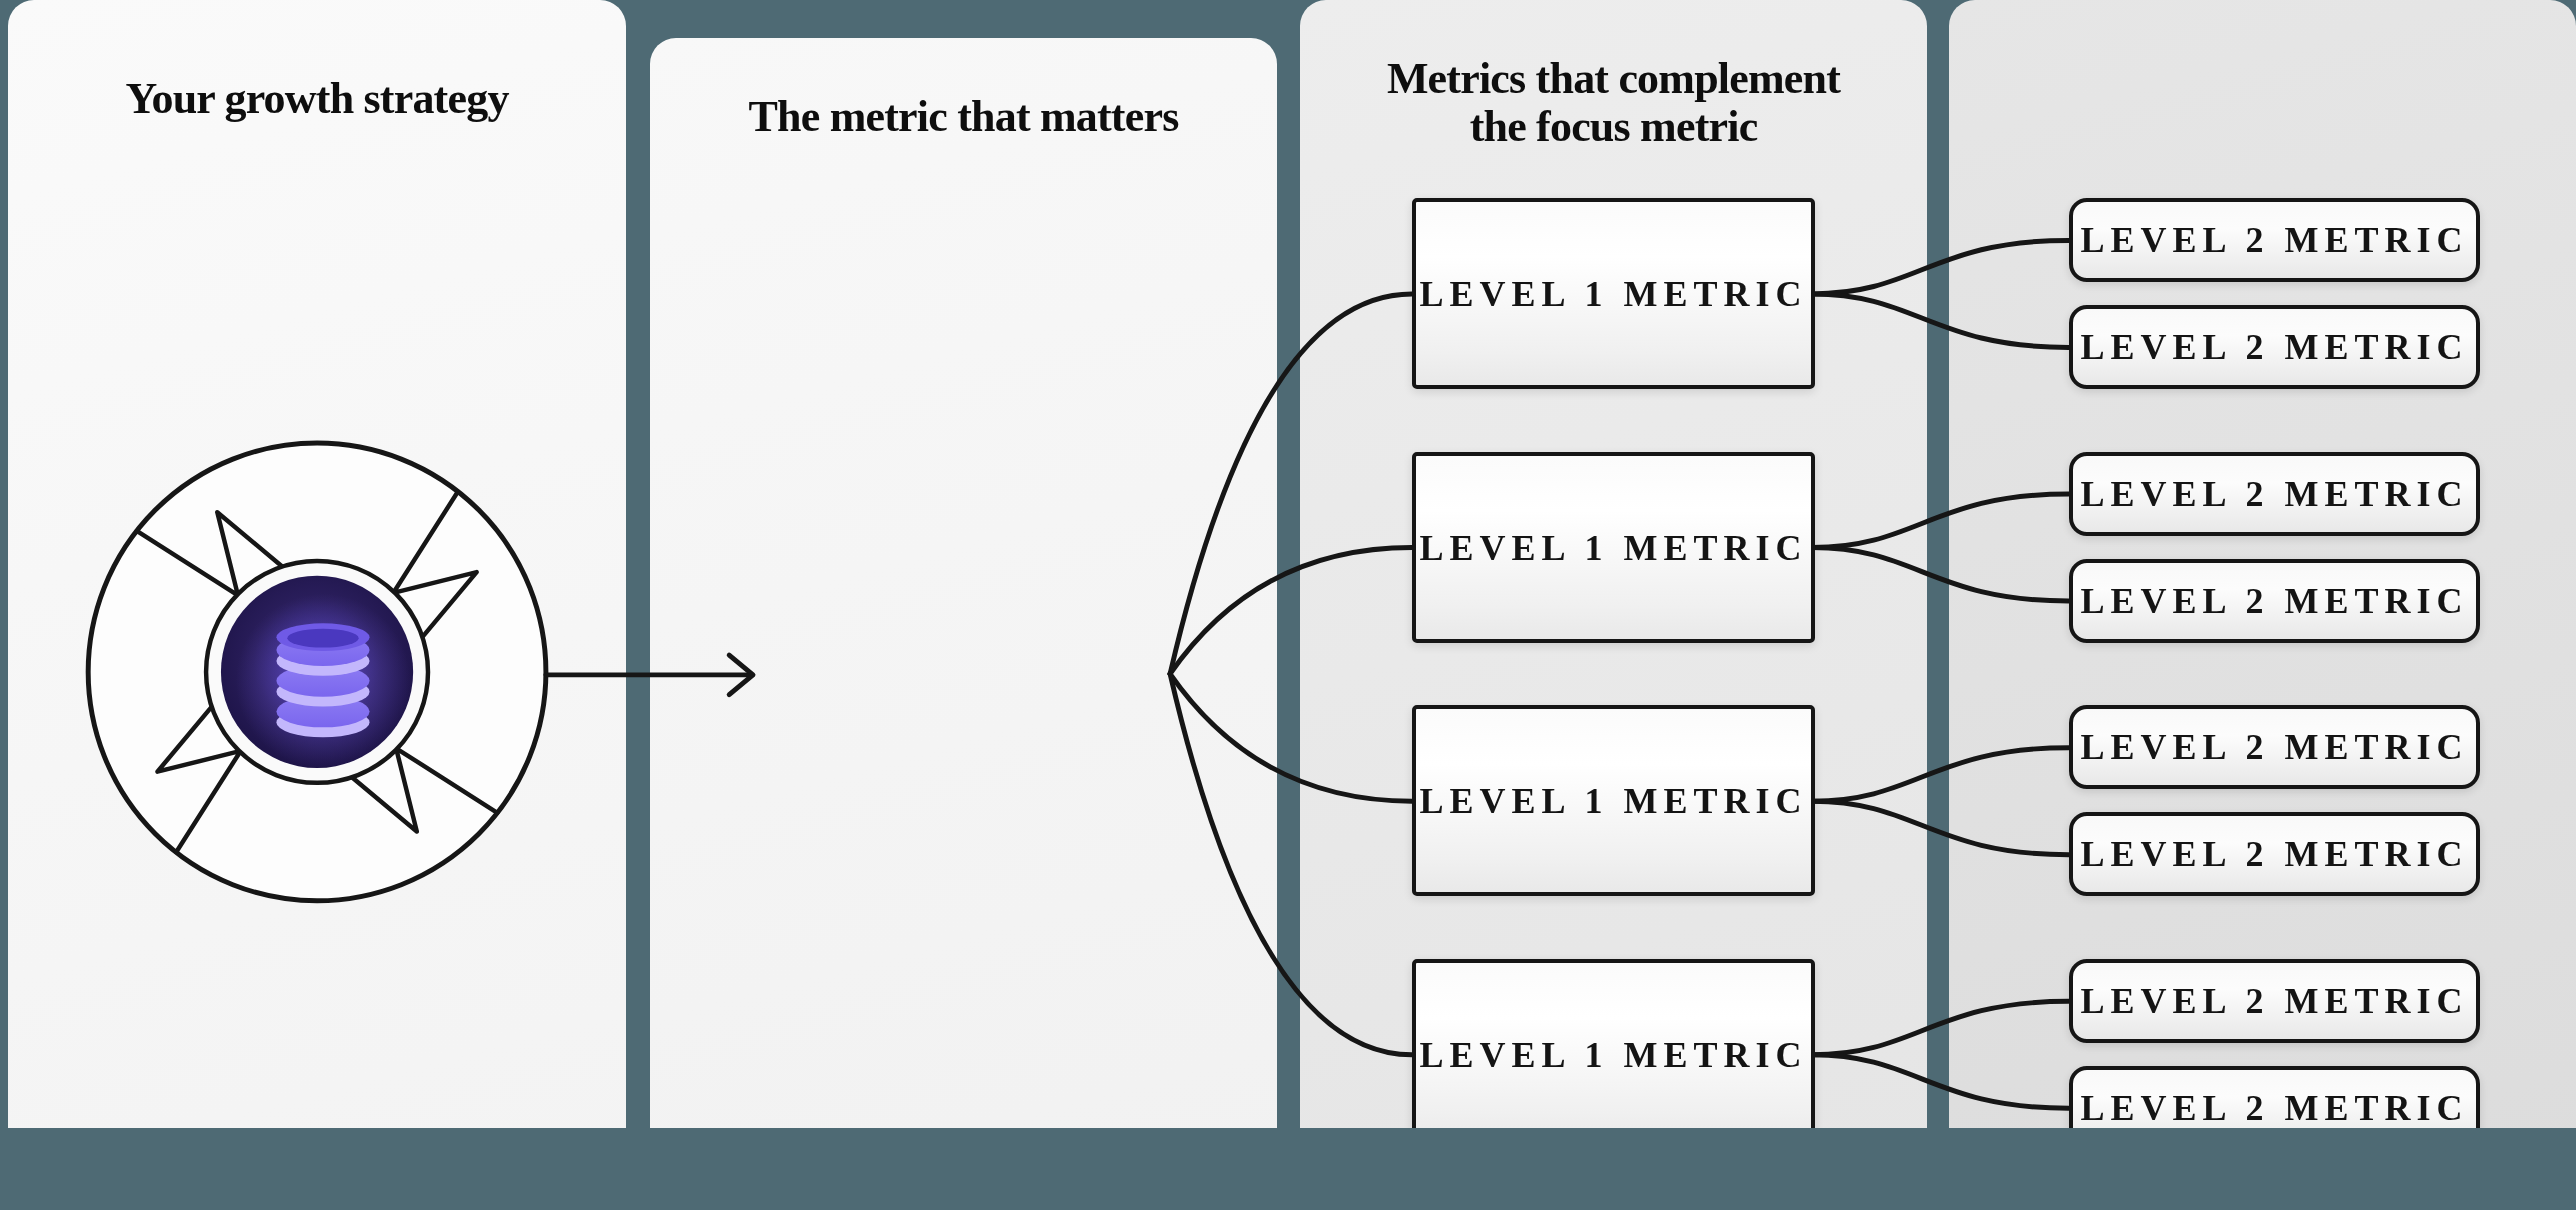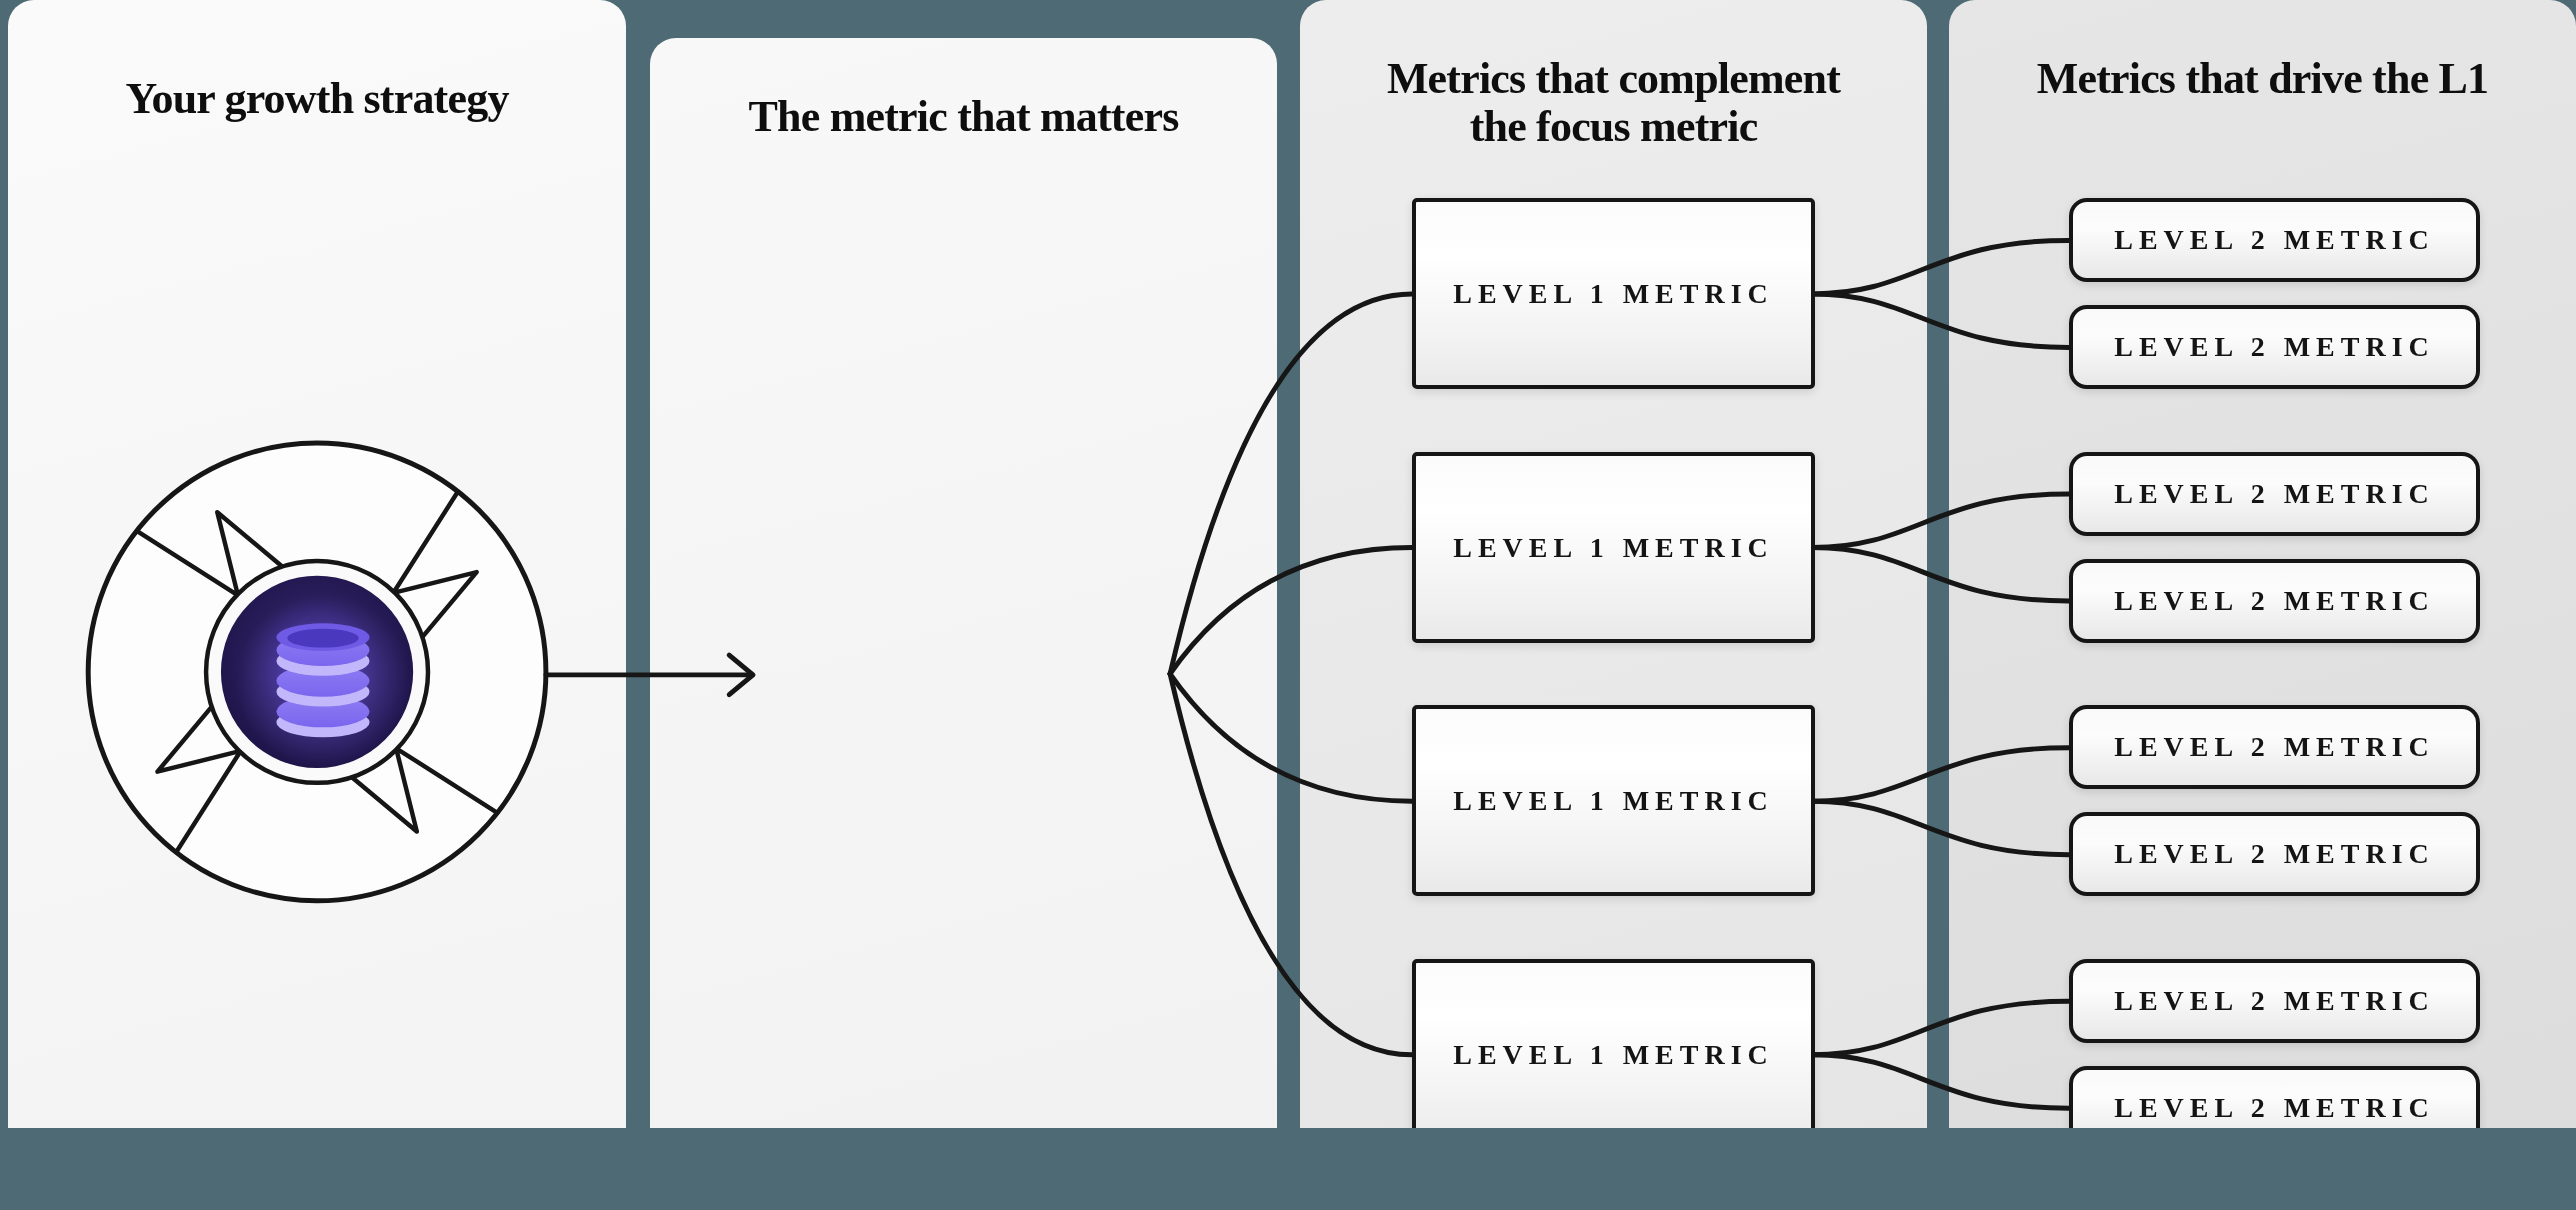--- a/index.html
+++ b/index.html
@@ -14,21 +14,21 @@
   .p4{left:1949px;width:627px;background:linear-gradient(165deg,#e6e6e6 0%,#dcdcdc 100%);}
 
   
   .panel-title{position:absolute;left:0;right:0;top:55px;text-align:center;
                font-size:44px;line-height:48px;font-weight:700;letter-spacing:-0.8px;color:#0e0e0e;}
   .p1 .panel-title{top:75px;}
 
   
   .box{position:absolute;box-sizing:border-box;z-index:3;border:4px solid #151515;
        display:flex;align-items:center;justify-content:center;text-align:center;
-       font-weight:700;color:#141414;font-size:28px;letter-spacing:6px;white-space:nowrap;}
+       font-weight:700;color:#141414;font-size:36px;letter-spacing:6px;white-space:nowrap;}
   .box-l{width:403px;height:191px;border-radius:5px;
          background:linear-gradient(180deg,#fbfbfb 0%,#ffffff 30%,#f0f0f0 82%,#e9e9e9 100%);
          box-shadow:0 3px 10px rgba(0,0,0,.12);}
   .box-s{width:411px;height:84px;border-radius:18px;
          background:linear-gradient(180deg,#f9f9f9 0%,#fcfcfc 35%,#e8e8e8 100%);
          box-shadow:0 3px 8px rgba(0,0,0,.12);}
   .focus{left:763px;top:580px;}
   .l1-0{left:1412px;top:198px;} .l1-1{left:1412px;top:452px;}
   .l1-2{left:1412px;top:705px;} .l1-3{left:1412px;top:959px;}
   .l2{left:2069px;}
@@ -57,21 +57,20 @@
 
   <div class="panel p3">
     <div class="panel-title">
       <div>Metrics that complement</div>
       <div>the focus metric</div>
     </div>
   </div>
 
   <div class="panel p4">
     <div class="panel-title">
-      <div>Metrics that drive the L1</div>
     </div>
   </div>
 
   <svg class="overlay" width="2576" height="1211" viewBox="0 0 2600 1222">
     <defs>
       <radialGradient id="coreGrad" cx="50%" cy="45%" r="60%">
         <stop offset="0%" stop-color="#43339b"></stop>
         <stop offset="55%" stop-color="#2a1e5c"></stop>
         <stop offset="100%" stop-color="#1b1244"></stop>
       </radialGradient>

